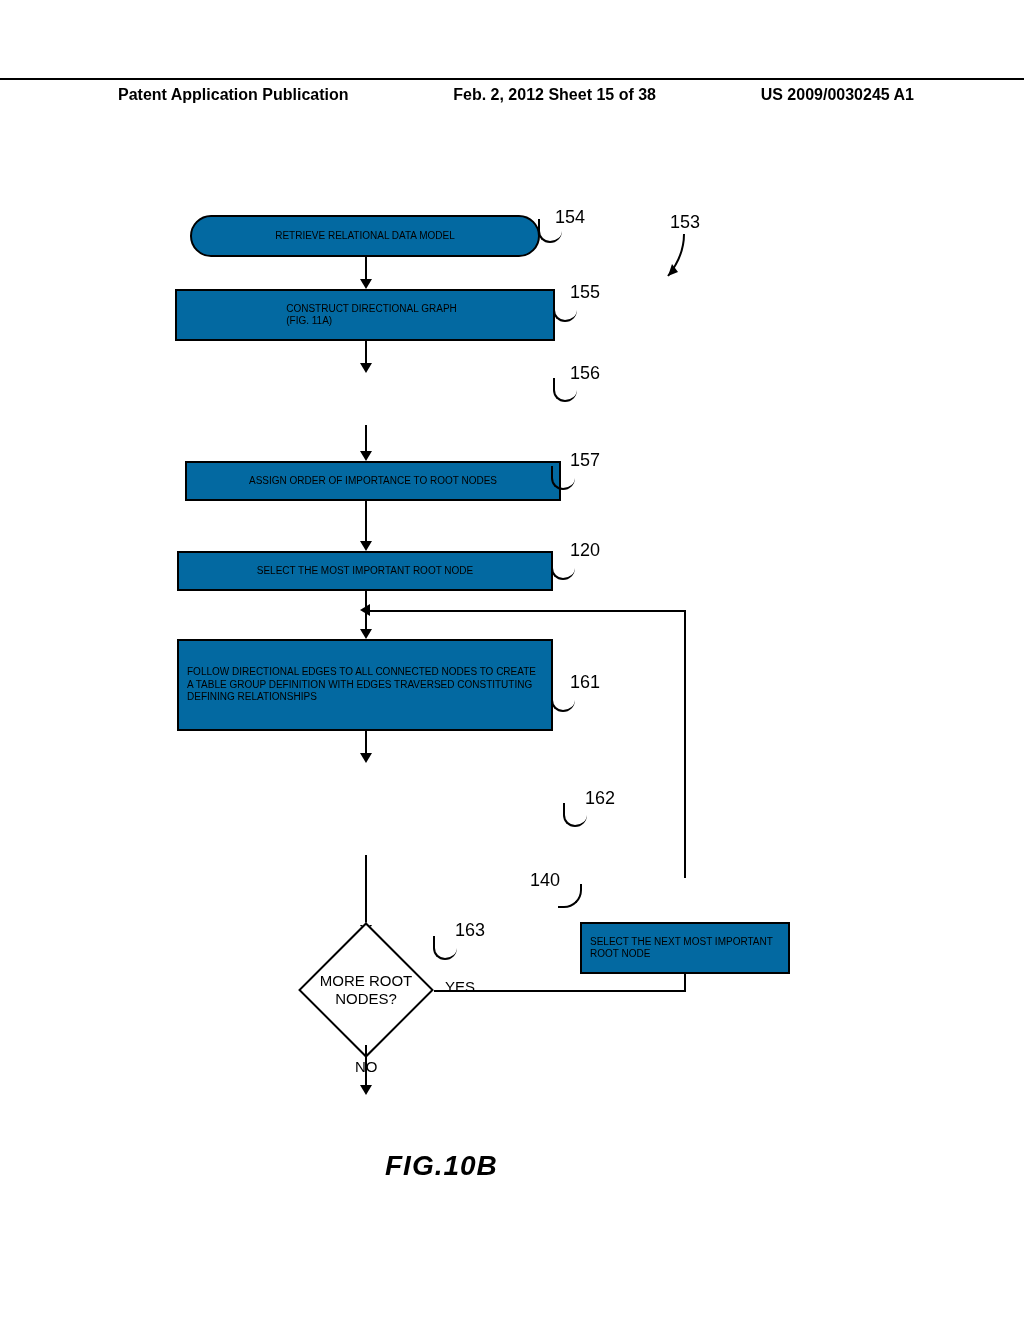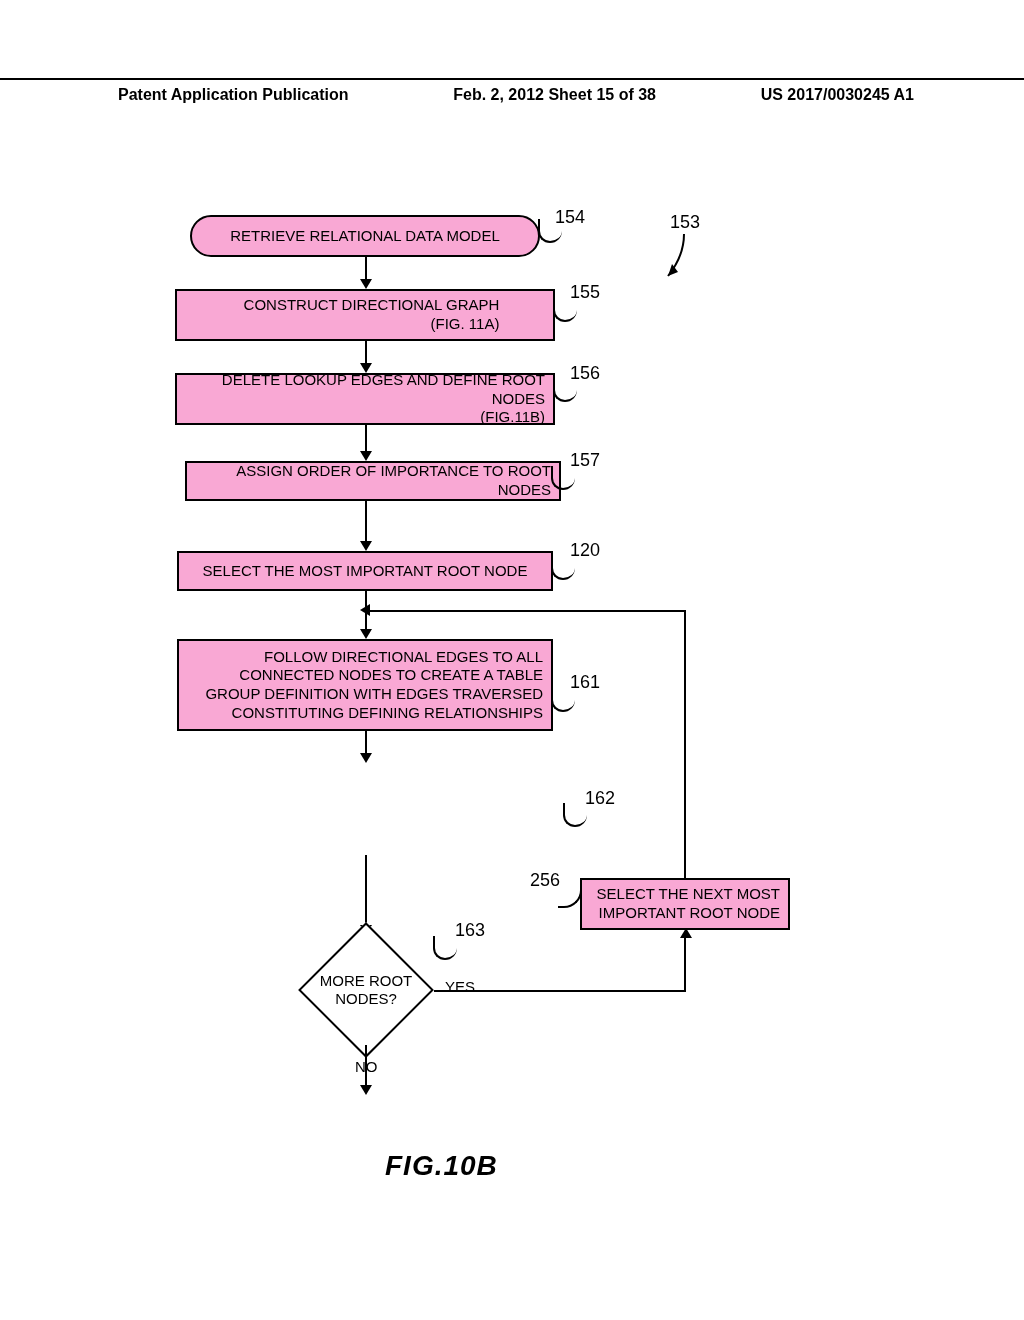--- a/index.html
+++ b/index.html
@@ -34,23 +34,23 @@
   .flow {
     position: absolute;
     left: 0;
     top: 0;
     width: 1024px;
     height: 1320px;
   }
   .box {
     position: absolute;
     border: 2px solid #000;
-    background: #f9a8d4;
-    text-align: right;
-    font-size: 15px;
+    background: #0369a1;
+    text-align: left;
+    font-size: 10px;
     line-height: 1.25;
     display: flex;
     align-items: center;
     justify-content: center;
     padding: 4px 8px;
   }
   .terminator {
     border-radius: 22px;
   }
   .ref {
@@ -151,21 +151,21 @@
   }
   .tick-153 svg { display:block; }
 </style>
 </head>
 <body>
 
 <div class="page">
   <div class="header">
     <span class="header-left">Patent Application Publication</span>
     <span class="header-mid">Feb. 2, 2012  Sheet 15 of 38</span>
-    <span class="header-right">US 2017/0030245 A1</span>
+    <span class="header-right">US 2009/0030245 A1</span>
   </div>
 
   <div class="flow">
 
     <div class="box terminator" style="left:190px; top:215px; width:350px; height:42px;">
       <span>RETRIEVE RELATIONAL DATA MODEL</span>
     </div>
     <span class="ref" style="left:555px; top:207px;">154</span>
     <div class="hook tl" style="left:538px; top:219px;"></div>
 
@@ -183,24 +183,20 @@
     <div class="box" style="left:175px; top:289px; width:380px; height:52px; white-space:pre-line;padding-left:21px;">
       <span>CONSTRUCT DIRECTIONAL GRAPH
 (FIG. 11A)</span>
     </div>
     <span class="ref" style="left:570px; top:282px;">155</span>
     <div class="hook tl" style="left:553px; top:298px;"></div>
 
     <div class="vline" style="left:365px; top:341px; height:22px;"></div>
     <div class="arrowhead-down" style="left:365px; top:363px;"></div>
 
-    <div class="box" style="left:175px; top:373px; width:380px; height:52px; white-space:pre-line;">
-      <span>DELETE LOOKUP EDGES AND DEFINE ROOT NODES
-(FIG.11B)</span>
-    </div>
     <span class="ref" style="left:570px; top:363px;">156</span>
     <div class="hook tl" style="left:553px; top:378px;"></div>
 
     <div class="vline" style="left:365px; top:425px; height:26px;"></div>
     <div class="arrowhead-down" style="left:365px; top:451px;"></div>
 
     <div class="box" style="left:177px; top:461px; width:376px; height:40px;margin-left:8px;">
       <span>ASSIGN ORDER OF IMPORTANCE TO ROOT NODES</span>
     </div>
     <span class="ref" style="left:570px; top:450px;">157</span>
@@ -241,24 +237,24 @@
     <div class="diamond-wrap" style="left:296px; top:935px;">
       <div class="diamond"></div>
       <div class="diamond-label">MORE ROOT NODES?</div>
     </div>
 
     <span class="small-text" style="left:445px; top:978px;">YES</span>
     <div class="hline" style="left:434px; top:990px; width:250px;"></div>
     <div class="vline" style="left:684px; top:938px; width:2px; height:54px;"></div>
     <div class="arrowhead-up" style="left:685px; top:928px;"></div>
 
-    <div class="box" style="left:580px; top:878px; width:210px; height:52px;">
+    <div class="box" style="left:580px; top:922px; width:210px; height:52px;">
       <span>SELECT THE NEXT MOST IMPORTANT ROOT NODE</span>
     </div>
-    <span class="ref" style="left:530px; top:870px;">256</span>
+    <span class="ref" style="left:530px; top:870px;">140</span>
     <div class="hook" style="left:558px; top:884px;"></div>
 
     <div class="vline" style="left:684px; top:610px; height:268px;"></div>
     <div class="hline" style="left:367px; top:610px; width:319px;"></div>
 
     <span class="small-text" style="left:355px; top:1058px;">NO</span>
     <div class="vline" style="left:365px; top:1045px; height:40px;"></div>
     <div class="arrowhead-down" style="left:365px; top:1085px;"></div>
 
 

